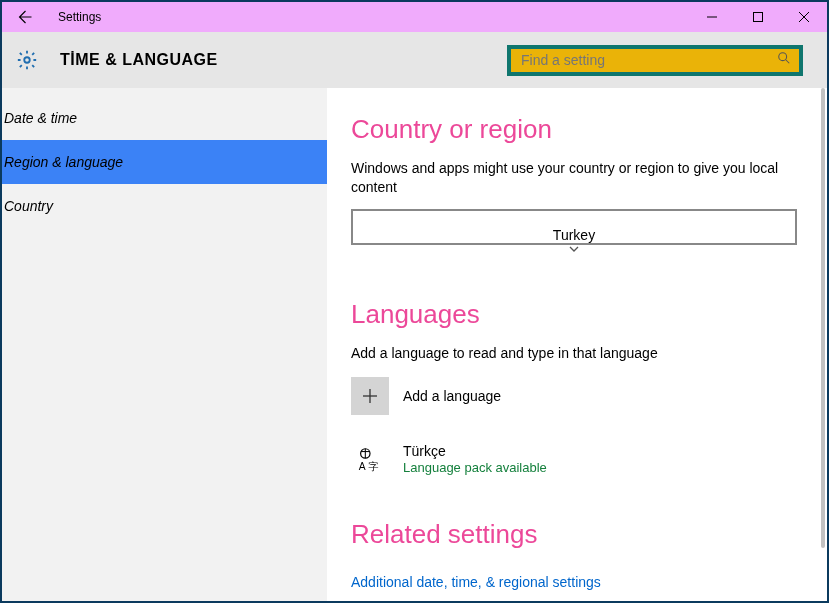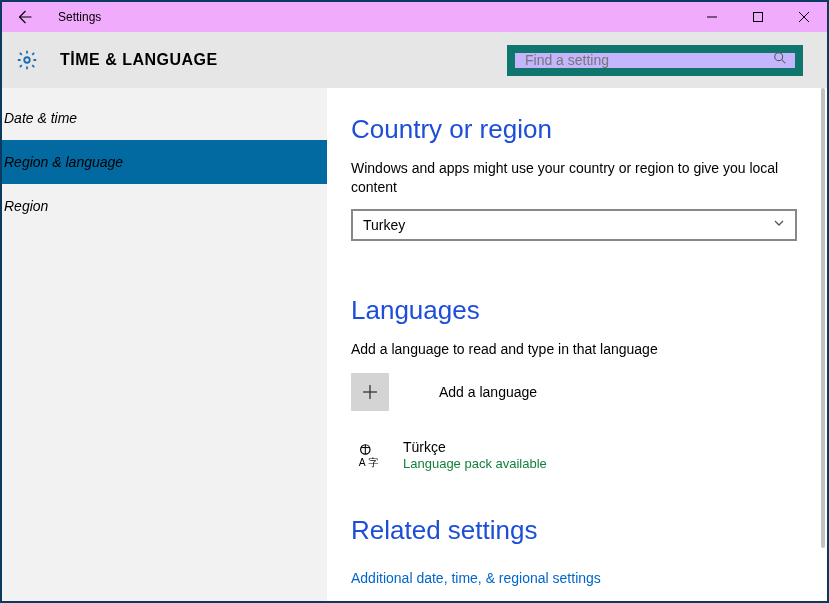--- a/index.html
+++ b/index.html
@@ -9,44 +9,44 @@
     .titlebar { height: 30px; background: #f0abfc; display: flex; align-items: center; padding-left: 10px; }
     .titlebar .back { width: 24px; height: 24px; display: flex; align-items: center; justify-content: center; cursor: pointer; font-size: 18px; line-height: 1; }
     .titlebar .title { margin-left: 22px; font-size: 12px; color: #000; }
     .titlebar .win-ctrls { margin-left: auto; display: flex; }
     .titlebar .win-ctrls .btn { width: 46px; height: 30px; display: flex; align-items: center; justify-content: center; cursor: pointer; }
     .titlebar .win-ctrls .btn svg { width: 12px; height: 12px; }
     
     .header { background: #e6e6e6; height: 56px; display: flex; align-items: center; padding: 0 24px 0 14px; }
     .header .gear { width: 22px; height: 22px; display:flex; align-items:center; justify-content:center; }
     .header .page-title { margin-left: 22px; font-size: 16px; font-weight: 600; letter-spacing: 0.5px; color: #000; }
-    .header .search { margin-left: auto; width: 296px; height: 31px; border: 8px solid #0f766e; background: #c4b5fd; display: flex; align-items: center; padding: 0 8px 0 10px; justify-content: space-between; }
+    .header .search { margin-left: auto; width: 296px; height: 31px; border: 4px solid #0f766e; background: #eab308; display: flex; align-items: center; padding: 0 8px 0 10px; justify-content: space-between; }
     .header .search input { border: none; outline: none; flex: 1; font-size: 14px; color: #333; background: transparent; }
     .header .search input::placeholder { color: #767676; }
     .header .search .sicon { color: #555; }
     
     .body { display: flex; height: calc(100% - 86px); }
     .sidebar { width: 325px; background: #f2f2f2; padding-top: 8px; }
     .sidebar-item { padding: 14px 2px; font-size: 14px; color: #000; cursor: pointer; font-style: italic; }
-    .sidebar-item.active { background: #0369a1; }
+    .sidebar-item.active { background: #3b82f6; }
     
     .content-wrap { flex: 1; position: relative; background:#fff; }
     .content { position: absolute; inset: 0; padding: 26px 48px 20px 24px; overflow: hidden; }
     .scrollbar { position: absolute; right: 0; top: 0; width: 14px; height: 100%; background: transparent; }
     .scrollbar .thumb { position: absolute; top: 0; right: 2px; width: 4px; height: 460px; background: #c2c2c2; border-radius: 2px; }
 
-    h1 { font-size: 26px; font-weight: 400; color: #1d4ed8; margin-bottom: 14px; }
+    h1 { font-size: 26px; font-weight: 400; color: #ec4899; margin-bottom: 14px; }
     h1.langs { margin-top: 54px; }
     h1.related { margin-top: 40px; }
     .desc { font-size: 14px; color: #000; line-height: 1.35; margin-bottom: 12px; max-width: 440px; }
 
-    .dropdown { width: 446px; height: 32px; border: 2px solid #888; display: flex; align-items: center; padding: 0 10px; cursor: pointer; font-size: 14px; justify-content: space-between; }
+    .dropdown { width: 446px; height: 32px; border: 2px solid #888; display: flex; align-items: center; padding: 16px 10px; cursor: pointer; font-size: 14px; justify-content: space-between; flex-direction: column; }
     .dropdown .chev { font-size: 12px; color: #555; }
 
-    .add-lang { display: flex; align-items: center; margin-top: 14px; margin-bottom: 26px; cursor: pointer; gap: 36px; }
+    .add-lang { display: flex; align-items: center; margin-top: 14px; margin-bottom: 26px; cursor: pointer; }
     .add-lang .plusbox { width: 38px; height: 38px; background: #d4d4d4; display: flex; align-items: center; justify-content: center; font-size: 20px; color: #333; }
     .add-lang .label { margin-left: 14px; font-size: 14px; }
 
     .lang-item { display: flex; align-items: center; cursor: pointer; }
     .lang-item .icon { width: 38px; height: 38px; display: flex; align-items: center; justify-content: center; }
     .lang-item .texts { margin-left: 14px; font-size: 14px; line-height: 1.3; }
     .lang-item .sub { color: #15803d; font-size: 13px; }
 
     .link { color: #0066cc; font-size: 14px; cursor: pointer; display: inline-block; margin-top: 10px; }
   </style>
@@ -96,21 +96,21 @@
           <line x1="10" y1="10" x2="14" y2="14" stroke="#555" stroke-width="1.2"></line>
         </svg>
     </span>
   </div>
 </div>
 
 <div class="body">
   <div class="sidebar">
     <div class="sidebar-item">Date &amp; time</div>
     <div class="sidebar-item active">Region &amp; language</div>
-    <div class="sidebar-item">Region</div>
+    <div class="sidebar-item">Country</div>
   </div>
 
   <div class="content-wrap">
     <div class="content">
 
       <h1>Country or region</h1>
       <p class="desc">Windows and apps might use your country or region to give you local content</p>
       <div class="dropdown">
         <span>Turkey</span>
         <span class="chev">

